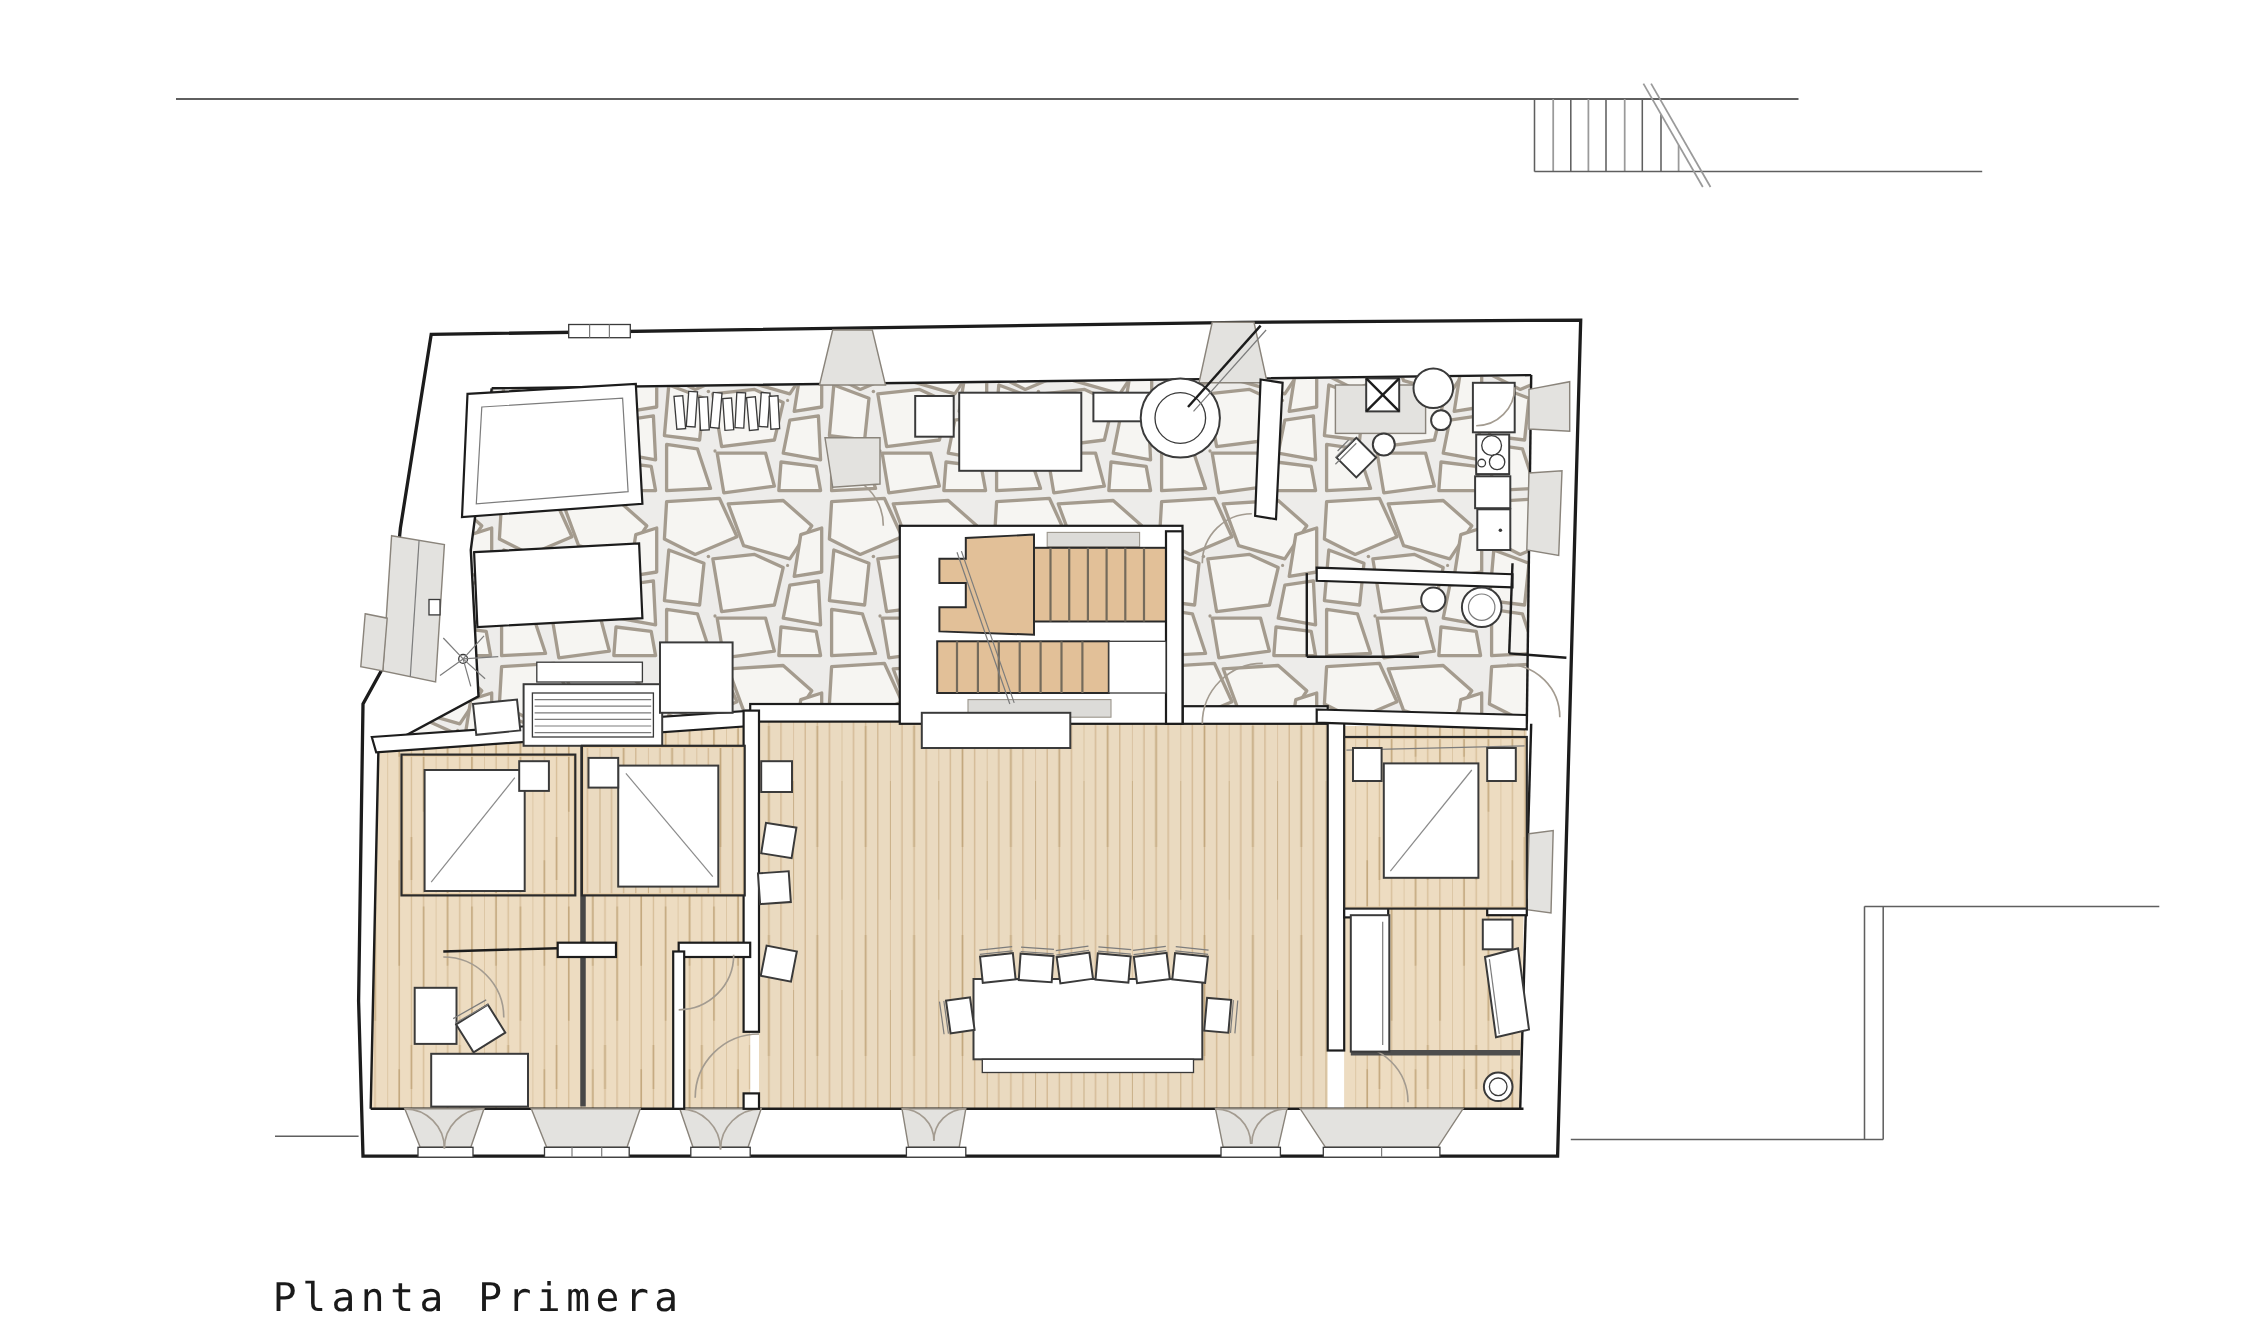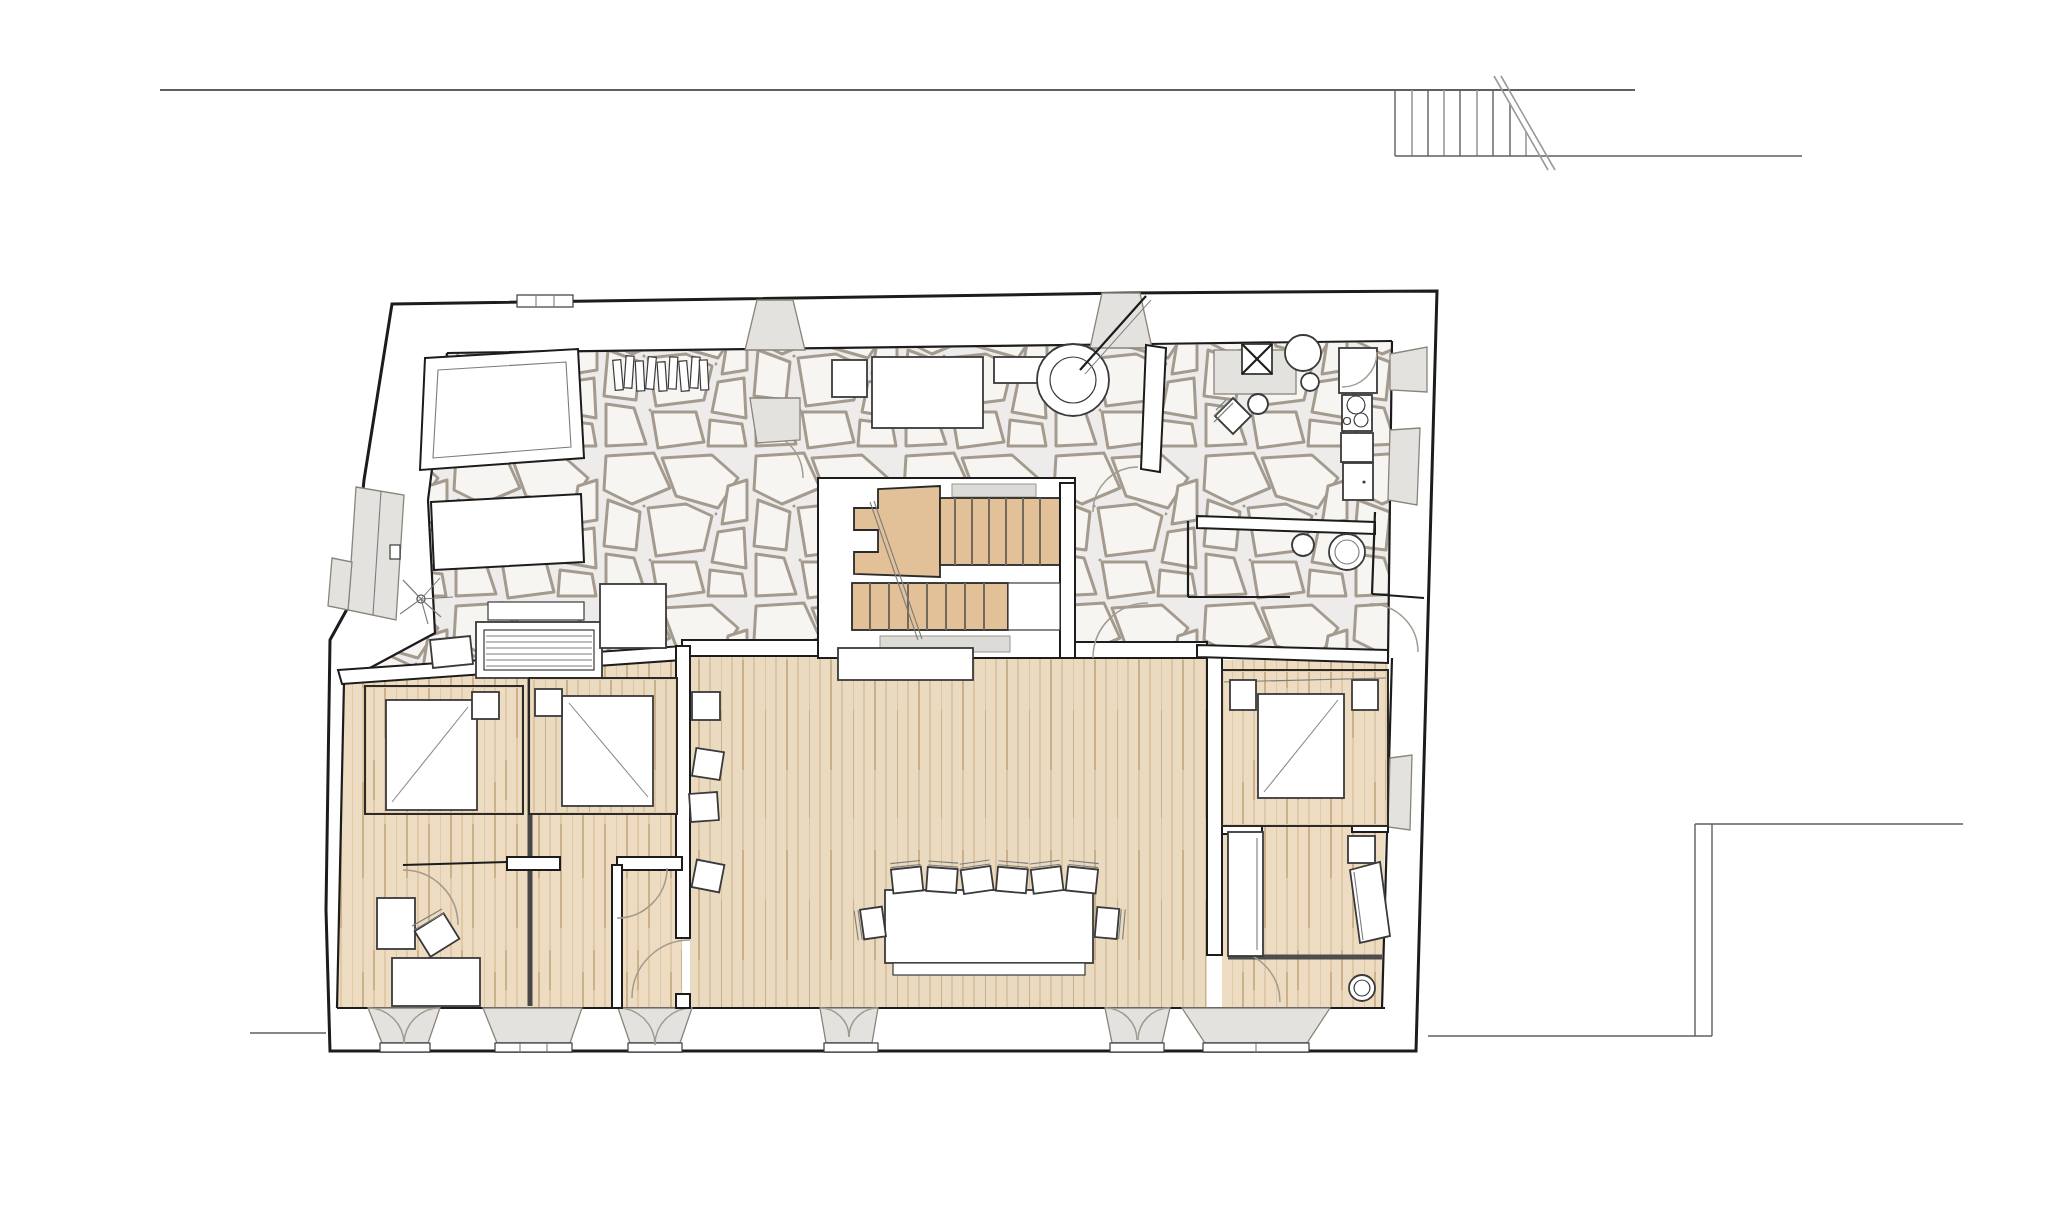--- a/index.html
+++ b/index.html
@@ -397,13 +397,14 @@
       <polygon class="fw" points="1350,870 1380,862 1390,936 1360,943"></polygon>
       <line class="thin" x1="1354" y1="872" x2="1363" y2="940"></line>
     </g>
     <g>
       <circle class="fw" cx="1362" cy="988" r="13"></circle>
       <circle class="fw2" cx="1362" cy="988" r="8"></circle>
     </g>
   </g>
 </svg>
 
+<div id="plan-title">Planta Primera</div>
 </div>
 
 </body></html>

